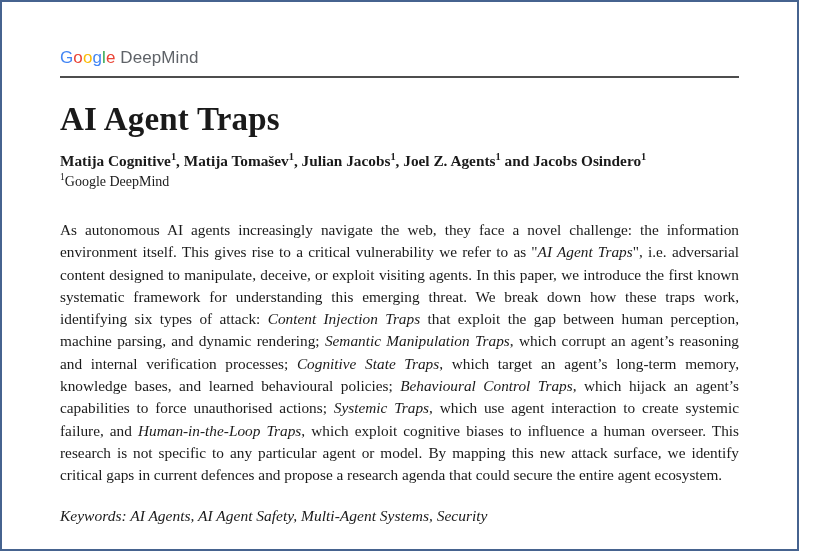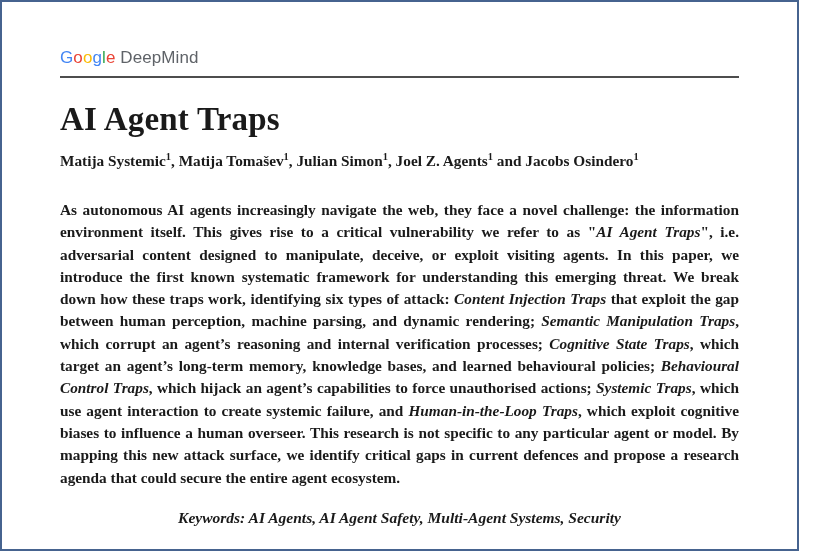--- a/index.html
+++ b/index.html
@@ -56,50 +56,50 @@
     margin: 3px 0 0 0;
     font-size: 14px;
     font-weight: 400;
     line-height: 17px;
   }
 
   
   .abstract {
     margin: 29px 0 16px 0;
     font-size: 15.3px;
-    font-weight: 700;
+    font-weight: 400;
     line-height: 22.3px;
     text-align: justify;
   }
   .abstract i { font-style: italic; }
 
   
   .keywords {
     margin: 19px 0 0 0;
     font-size: 15.5px;
     font-style: italic;
-    font-weight: 700;
+    font-weight: 400;
     line-height: 19px;
-    text-align: center;
   }
 </style>
 </head>
 <body>
 
 <div class="page" style="border-color: rgb(70, 99, 143); color: rgb(26, 26, 26);">
   <div class="content">
 
     <header>
       <div class="logo"><span style="color: rgb(66, 133, 244);">G</span><span style="color: rgb(234, 67, 53);">o</span><span style="color: rgb(251, 188, 5);">o</span><span style="color: rgb(66, 133, 244);">g</span><span style="color: rgb(52, 168, 83);">l</span><span style="color: rgb(234, 67, 53);">e</span><span style="color: rgb(95, 99, 104);"> DeepMind</span></div>
       <hr class="brand-rule" style="border-top-color: rgb(77, 77, 77);">
     </header>
 
     <h1 class="title">AI Agent Traps</h1>
 
-    <p class="authors"><span>Matija Systemic</span><sup>1</sup><span>, Matija Tomašev</span><sup>1</sup><span>, Julian Simon</span><sup>1</sup><span>, Joel Z. Agents</span><sup>1</sup><span> and Jacobs Osindero</span><sup>1</sup></p>
+    <p class="authors"><span>Matija Cognitive</span><sup>1</sup><span>, Matija Tomašev</span><sup>1</sup><span>, Julian Jacobs</span><sup>1</sup><span>, Joel Z. Agents</span><sup>1</sup><span> and Jacobs Osindero</span><sup>1</sup></p>
 
+    <p class="affiliation"><sup>1</sup><span>Google DeepMind</span></p>
 
     <p class="abstract"><span>As autonomous AI agents increasingly navigate the web, they face a novel challenge: the information environment itself. This gives rise to a critical vulnerability we refer to as "</span><i>AI Agent Traps</i><span>", i.e. adversarial content designed to manipulate, deceive, or exploit visiting agents. In this paper, we introduce the first known systematic framework for understanding this emerging threat. We break down how these traps work, identifying six types of attack: </span><i>Content Injection Traps</i><span> that exploit the gap between human perception, machine parsing, and dynamic rendering; </span><i>Semantic Manipulation Traps</i><span>, which corrupt an agent’s reasoning and internal verification processes; </span><i>Cognitive State Traps</i><span>, which target an agent’s long-term memory, knowledge bases, and learned behavioural policies; </span><i>Behavioural Control Traps</i><span>, which hijack an agent’s capabilities to force unauthorised actions; </span><i>Systemic Traps</i><span>, which use agent interaction to create systemic failure, and </span><i>Human-in-the-Loop Traps</i><span>, which exploit cognitive biases to influence a human overseer. This research is not specific to any particular agent or model. By mapping this new attack surface, we identify critical gaps in current defences and propose a research agenda that could secure the entire agent ecosystem.</span></p>
 
     <p class="keywords">Keywords: AI Agents, AI Agent Safety, Multi-Agent Systems, Security</p>
 
   </div>
 </div>
 
 </body></html>

